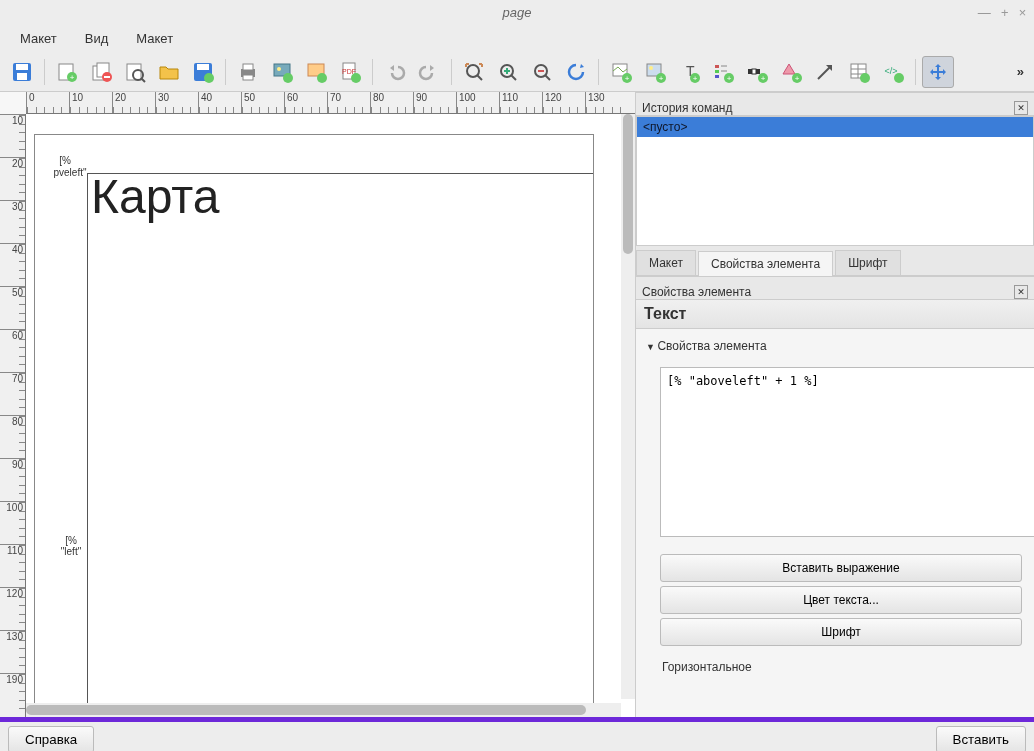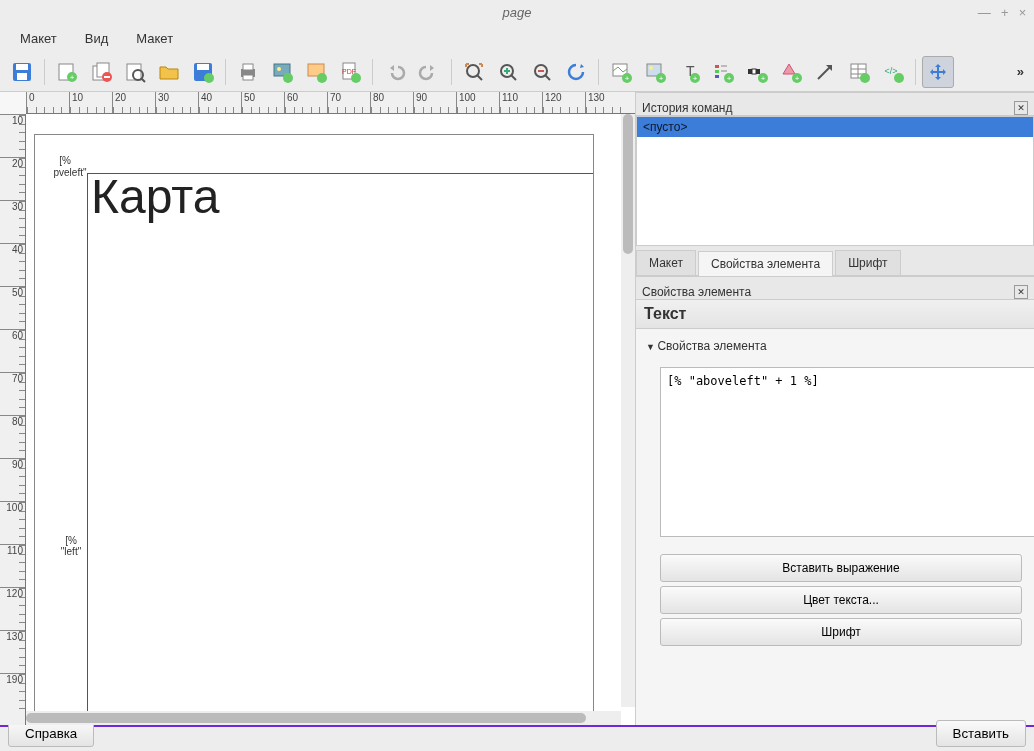--- a/index.html
+++ b/index.html
@@ -258,25 +258,25 @@
   margin:4px 10px 4px 24px;
   padding:6px;
   background:linear-gradient(#fafafa,#e4e4e4);
   border:1px solid #bbb;
   border-radius:3px;
   cursor:pointer;
   font-size:12px;
   text-align:center;
 }
 .statusbar {
-  height: 26px;
+  height: 34px;
   display:flex;
-  align-items:flex-end;
+  align-items:flex-start;
   padding:4px 8px;
-  border-top:2px solid #6d28d9;
+  border-top:5px solid #6d28d9;
 }
 .statusbar .btn {
   padding:5px 16px;
   background:linear-gradient(#fafafa,#e4e4e4);
   border:1px solid #bbb;
   border-radius:3px;
   cursor:pointer;
 }
 .statusbar .btn.right { margin-left:auto;}
 svg{display:block;}
@@ -568,20 +568,21 @@
     <div class="section-title">Текст</div>
     <div class="props">
       <div class="collapsible">
         <div class="head">Свойства элемента</div>
       </div>
       <textarea class="textarea" style="">[% "aboveleft" + 1 %]</textarea>
       <button class="btn-wide">Вставить выражение</button>
       <button class="btn-wide">Цвет текста...</button>
       <button class="btn-wide">Шрифт</button>
       <div class="collapsible">
+        <div style="padding:4px 0 4px 16px;font-size:12px;">Горизонтальное</div>
       </div>
     </div>
   </div>
 </div>
 
 <div class="statusbar">
   <button class="btn">Справка</button>
   <button class="btn right">Вставить</button>
 </div>
 

